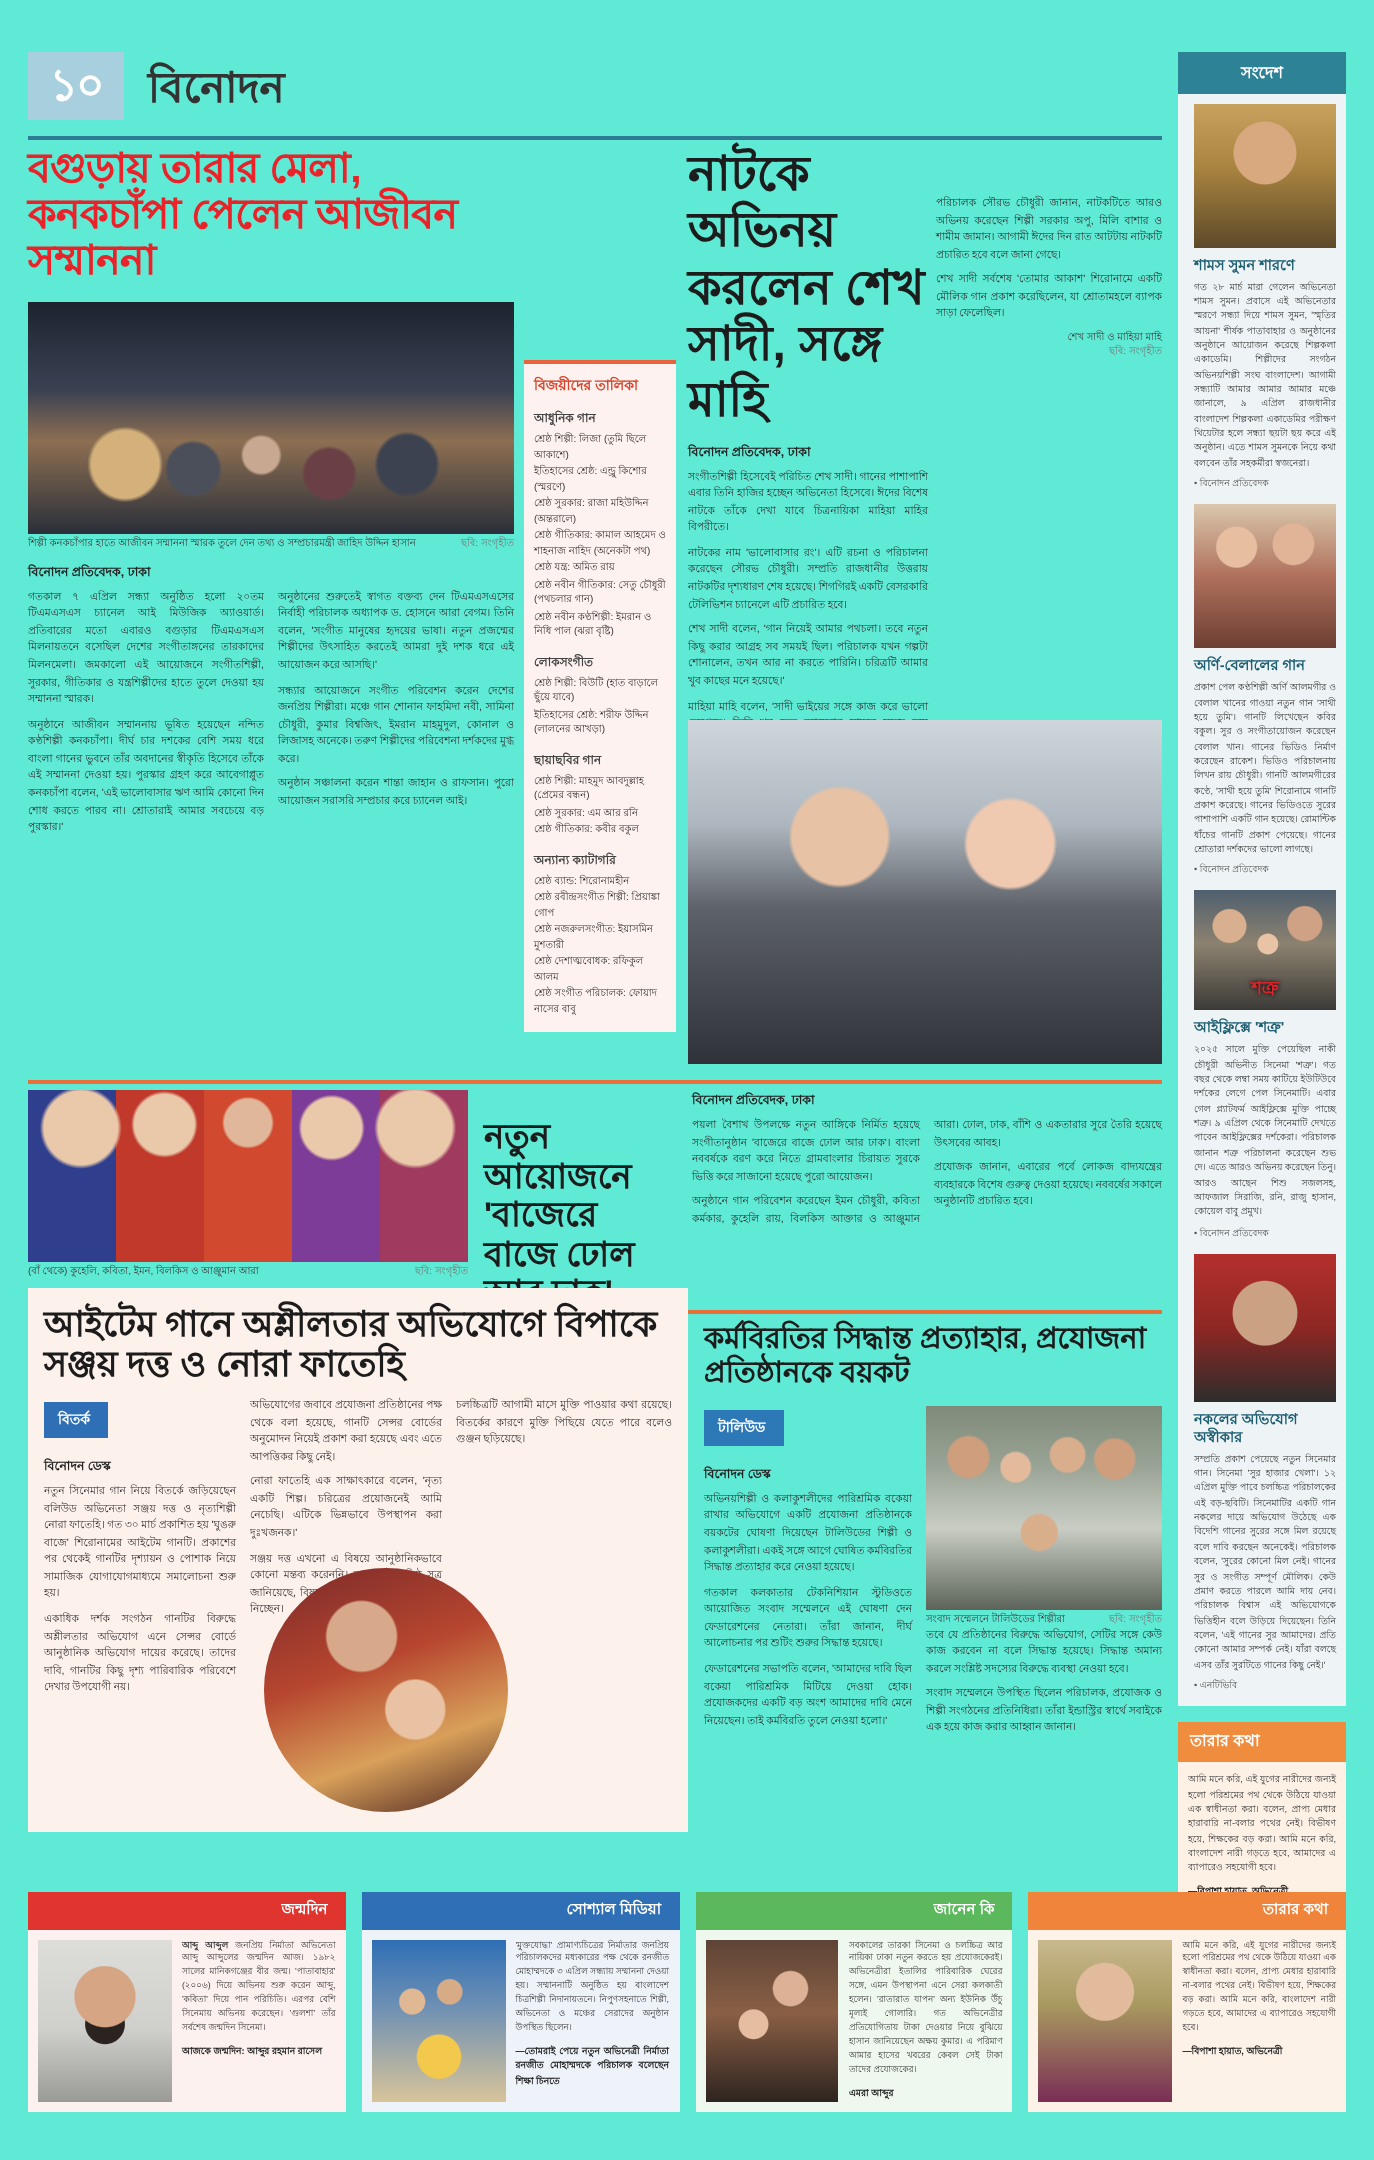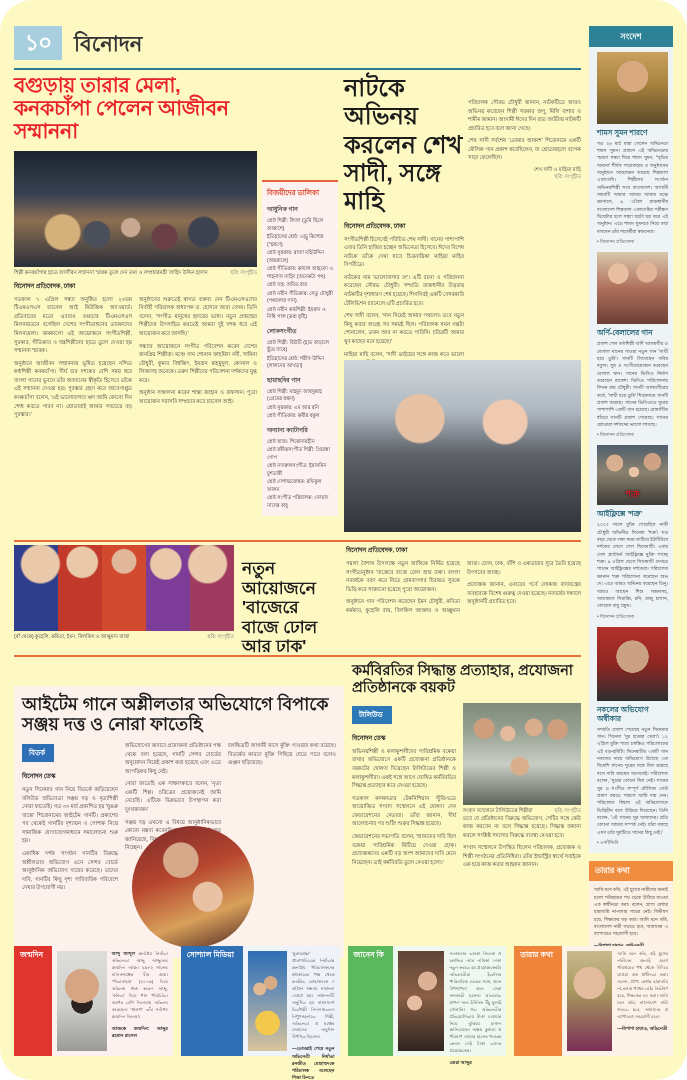--- a/index.html
+++ b/index.html
@@ -2,21 +2,21 @@
 <html lang="bn"><head>
 <meta charset="utf-8">
 <title>বিনোদন</title>
 <style>
   html,body{margin:0;padding:0;background:#ffffff;}
   body{
     width:687px;height:1080px;overflow:hidden;position:relative;
     font-family:"Liberation Sans","DejaVu Sans",sans-serif;
     color:#1a1a1a;
   }
-  .page{position:relative;width:687px;height:1080px;background:#fef9c3;box-sizing:border-box;padding:0;border-radius:32px;}
+  .page{position:relative;width:687px;height:1080px;background:#5eead4;box-sizing:border-box;padding:0;}
 
   
   .masthead{position:absolute;left:14px;top:26px;width:567px;height:42px;
     border-bottom:2px solid #2d7c94;display:flex;align-items:flex-start;}
   .pagenum{width:48px;height:34px;background:#a8cfdd;color:#fff;
     font-size:22px;font-weight:700;display:flex;align-items:center;justify-content:center;
     letter-spacing:-1px;}
   .sectitle{font-size:21px;font-weight:700;color:#333;margin-left:12px;margin-top:2px;}
   .mast-right{margin-left:auto;text-align:right;padding-top:4px;}
   .paper-name{font-size:8px;font-weight:700;color:#2d7c94;letter-spacing:.2px;}
@@ -57,21 +57,21 @@
   .tag.blue2{background:#2d79b8;}
 
   
   .hr-orange{position:absolute;height:1.5px;background:#e8703a;}
 
   
   .band2{position:absolute;left:14px;top:545px;width:567px;}
   .m-head{font-size:17px;font-weight:700;line-height:1.15;color:#1c1c1c;}
 
   
-  .feature{position:absolute;left:14px;top:686px;width:330px;height:272px;
+  .feature{position:absolute;left:14px;top:644px;width:330px;height:272px;
     background:#fdf1ec;padding:8px 8px 2px 8px;box-sizing:border-box;}
   .feature h2{font-size:17.5px;font-weight:700;line-height:1.17;margin:0 0 6px 0;color:#1c1c1c;}
 
   .feature2{position:absolute;left:352px;top:662px;width:229px;}
   .feature2 h2{font-size:14.5px;font-weight:700;line-height:1.2;margin:0 0 6px 0;color:#1c1c1c;}
 
   
   .sidebar{position:absolute;left:589px;top:26px;width:84px;}
   .sb-head{background:#2d8296;color:#fff;font-size:8px;font-weight:700;text-align:center;
     padding:3.5px 0 4px 0;}
@@ -81,21 +81,21 @@
   .sb-txt{font-size:4.6px;line-height:1.6;color:#3a3a3a;text-align:justify;}
   .sb-by{font-size:4.6px;color:#555;margin-top:3px;}
 
   .sb-orange-head{color:#fff;font-size:8px;font-weight:700;padding:3.5px 6px 4px 6px;
     background:#f08c3e;position:relative;}
   .sb-orange-body{background:#fdf1e6;padding:5px;}
 
   
   .strip{position:absolute;left:14px;top:946px;width:659px;height:110px;
     display:flex;gap:8px;}
-  .card{flex:1;display:flex;flex-direction:row;}
+  .card{flex:1;display:flex;flex-direction:column;}
   .card-head{color:#fff;font-size:7.5px;font-weight:700;text-align:right;
     padding:3px 9px 3.5px 6px;position:relative;}
   .card-head::after{content:"";position:absolute;right:-0px;top:0;}
   .card-body{flex:1;padding:5px;display:flex;gap:5px;box-sizing:border-box;}
   .card-body img,.card-body .ph{width:45%;}
   .card-txt{font-size:4.4px;line-height:1.58;color:#3a3a3a;text-align:justify;flex:1;}
   .card-sig{font-size:4.6px;font-weight:700;color:#222;margin-top:4px;}
 
   .c-red   .card-head{background:#e0342e;}   .c-red{background:#fdf1ef;}
   .c-blue  .card-head{background:#2f6fb5;}   .c-blue{background:#eef3fa;}

